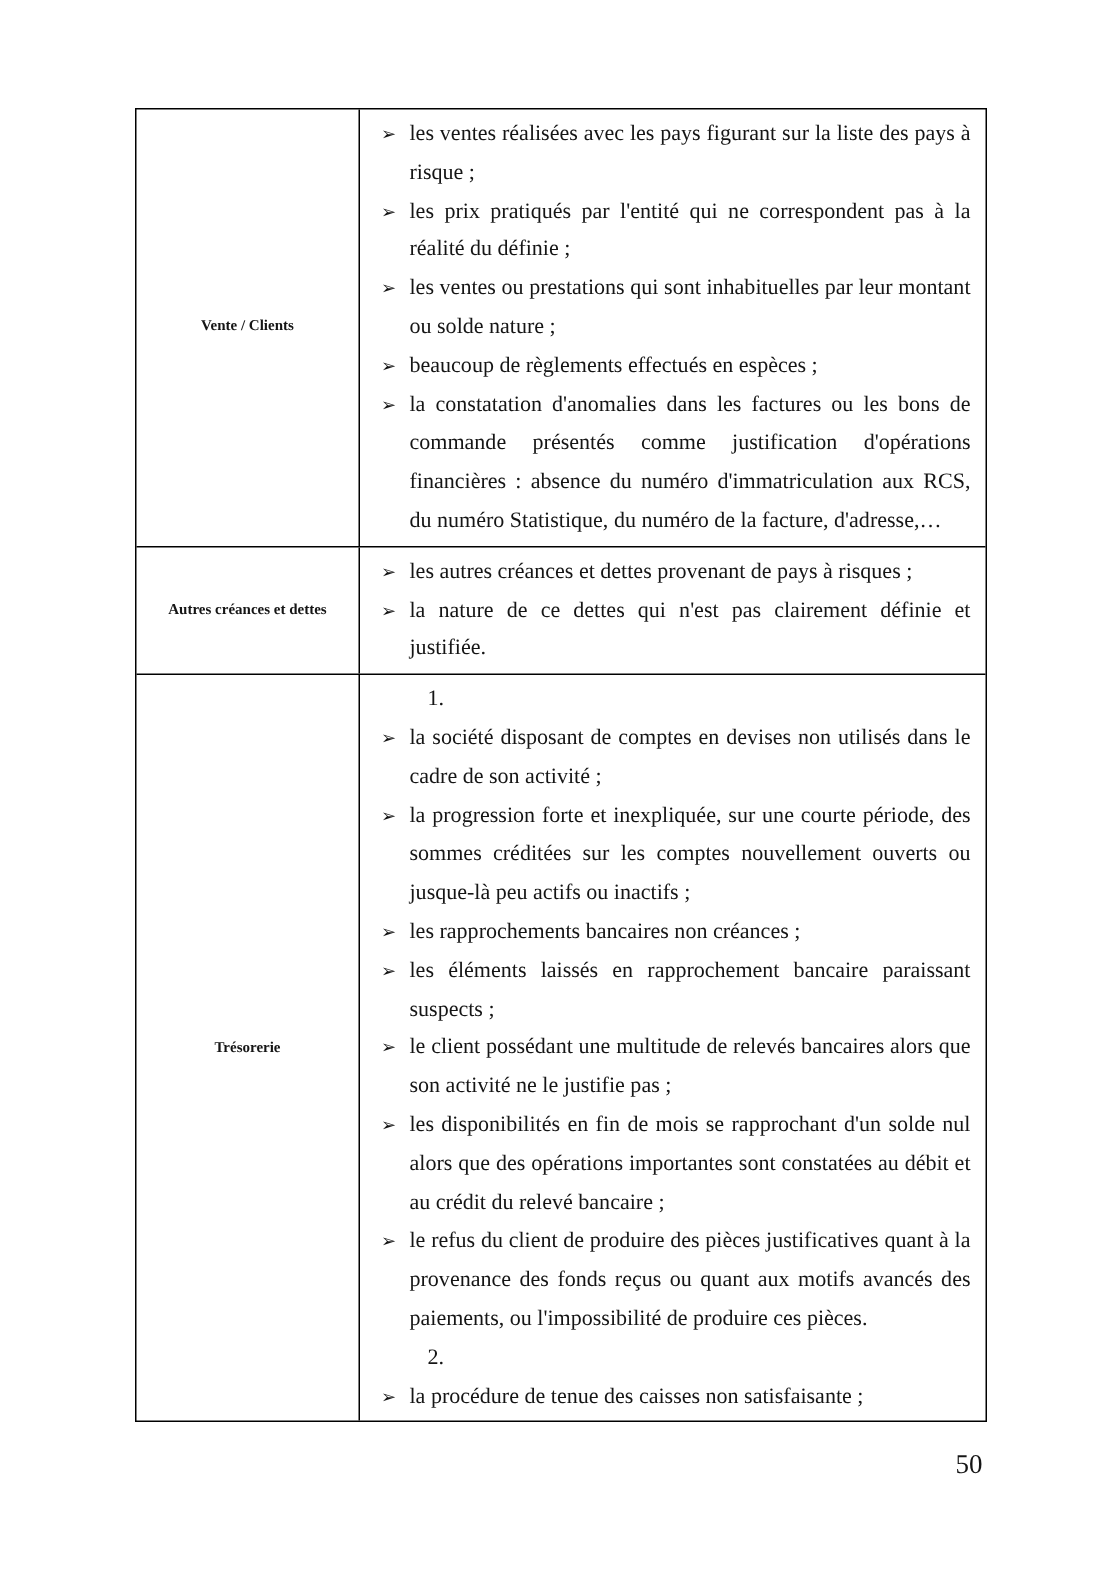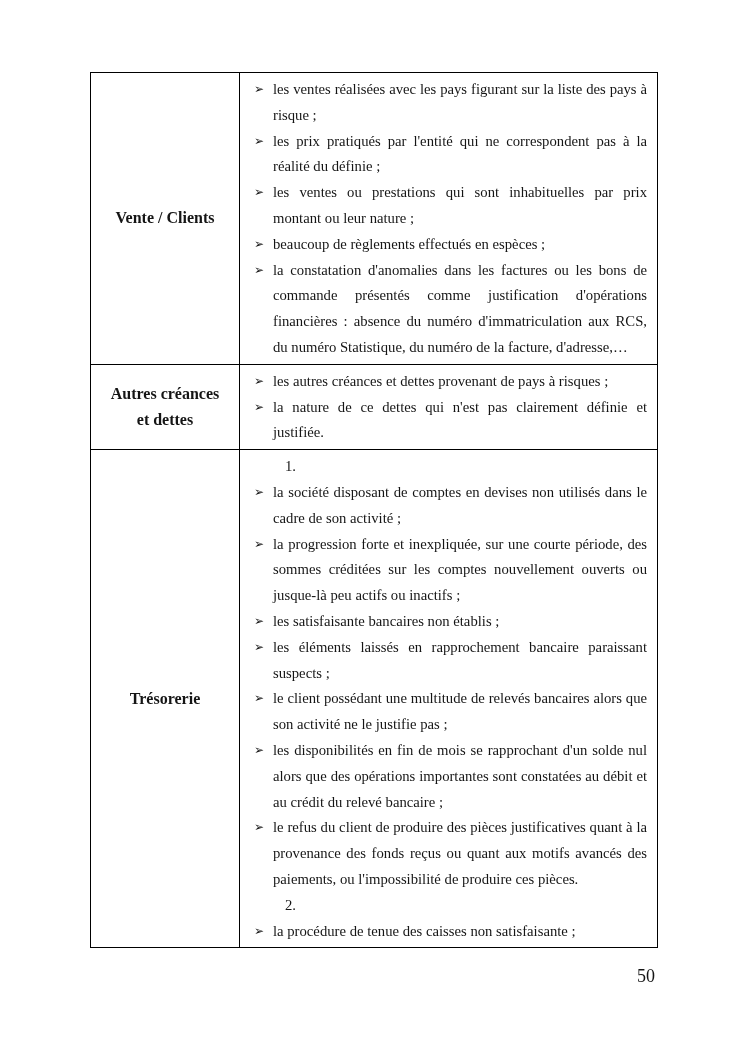--- a/index.html
+++ b/index.html
@@ -33,21 +33,21 @@
   }
   .cell-label {
     flex: 0 0 149px;
     box-sizing: border-box;
     border-right: 1.5px solid #000;
     display: flex;
     align-items: center;
     justify-content: center;
     text-align: center;
     font-weight: bold;
-    font-size: 16px;
+    font-size: 10px;
     line-height: 26px;
     padding: 4px 12px;
   }
   .cell-content {
     flex: 1 1 auto;
     box-sizing: border-box;
     padding: 4px 10px 3px 14px;
     font-size: 14.7px;
     line-height: 25.8px;
   }
@@ -97,21 +97,21 @@
         <div class="li">
           <span class="marker">➢</span>
           <span class="txt">les ventes réalisées avec les pays figurant sur la liste des pays à risque ;</span>
         </div>
         <div class="li">
           <span class="marker">➢</span>
           <span class="txt">les prix pratiqués par l'entité qui ne correspondent pas à la réalité du définie ;</span>
         </div>
         <div class="li">
           <span class="marker">➢</span>
-          <span class="txt">les ventes ou prestations qui sont inhabituelles par prix montant ou leur nature ;</span>
+          <span class="txt">les ventes ou prestations qui sont inhabituelles par leur montant ou solde nature ;</span>
         </div>
         <div class="li">
           <span class="marker">➢</span>
           <span class="txt">beaucoup de règlements effectués en espèces ;</span>
         </div>
         <div class="li">
           <span class="marker">➢</span>
           <span class="txt">la constatation d'anomalies dans les factures ou les bons de commande présentés comme justification d'opérations financières : absence du numéro d'immatriculation aux RCS, du numéro Statistique, du numéro de la facture, d'adresse,…</span>
         </div>
       </div>
@@ -144,21 +144,21 @@
         <div class="li">
           <span class="marker">➢</span>
           <span class="txt">la société disposant de comptes en devises non utilisés dans le cadre de son activité ;</span>
         </div>
         <div class="li">
           <span class="marker">➢</span>
           <span class="txt">la progression forte et inexpliquée, sur une courte période, des sommes créditées sur les comptes nouvellement ouverts ou jusque-là peu actifs ou inactifs ;</span>
         </div>
         <div class="li">
           <span class="marker">➢</span>
-          <span class="txt">les satisfaisante bancaires non établis ;</span>
+          <span class="txt">les rapprochements bancaires non créances ;</span>
         </div>
         <div class="li">
           <span class="marker">➢</span>
           <span class="txt">les éléments laissés en rapprochement bancaire paraissant suspects ;</span>
         </div>
         <div class="li">
           <span class="marker">➢</span>
           <span class="txt">le client possédant une multitude de relevés bancaires alors que son activité ne le justifie pas ;</span>
         </div>
         <div class="li">

